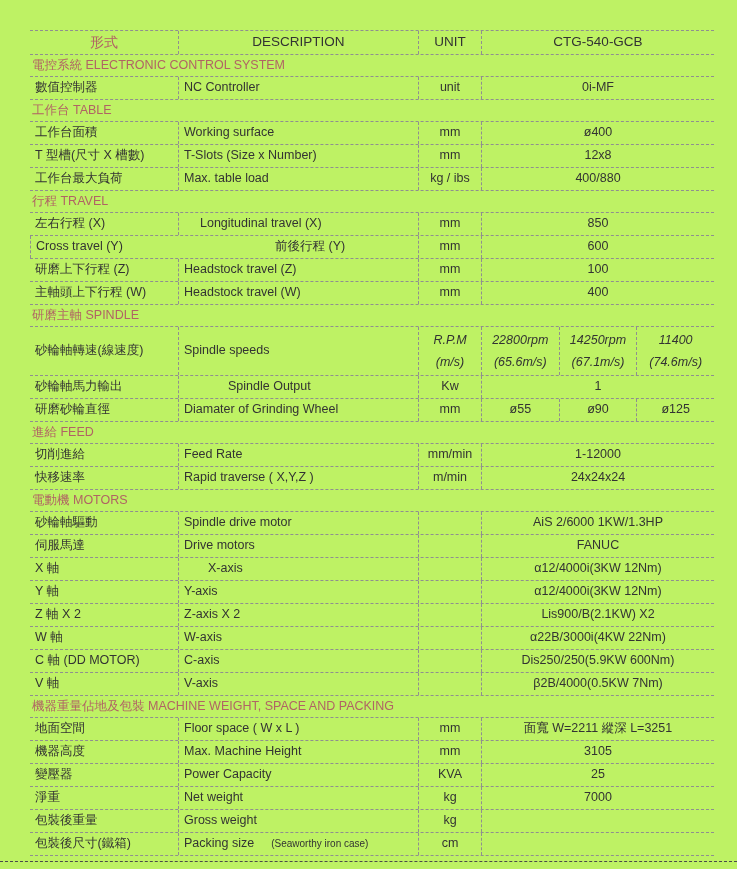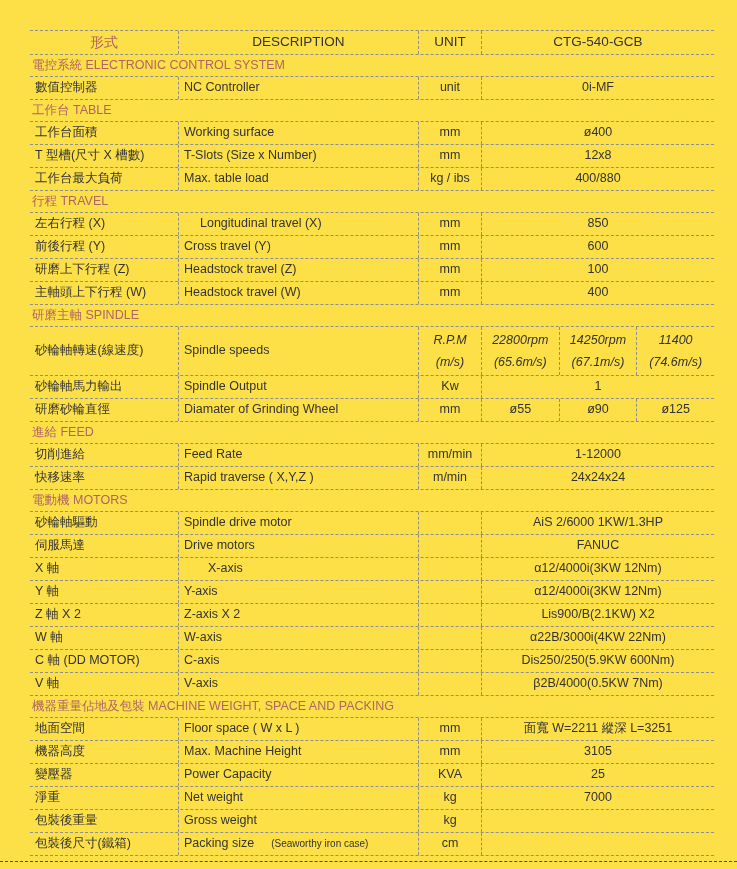--- a/index.html
+++ b/index.html
@@ -1,17 +1,17 @@
 <!DOCTYPE html>
 <html style="--accent: #b06464; --border: #8f8f8f;"><head>
 <meta charset="utf-8">
 <style>
   html,body{margin:0;padding:0;background:#ffffff;}
   .page{
-    position:relative;width:737px;height:869px;background:#fde047;
+    position:relative;width:737px;height:869px;background:#bef264;
     font-family:"Liberation Sans",sans-serif;color:#333;overflow:hidden;
   }
   .spec-table{
     position:absolute;left:30px;top:30px;width:684px;
     border-top:1px dashed var(--border,#8f8f8f);
   }
   .row{display:flex;align-items:stretch;border-bottom:1px dashed var(--border,#8f8f8f);box-sizing:border-box;}
   .c{display:flex;align-items:center;font-size:12.5px;color:#333;padding:1px 5px;box-sizing:border-box;line-height:1.25;}
   .c1{width:148px;}
   .c2{width:240px;}
@@ -88,24 +88,24 @@
         </div>
         <div class="row data">
           <div class="c c1">左右行程 (X)</div>
           <div class="c c2 bl">
             <div class="desc-main" style="display: inline; margin-left: 16px;">Longitudinal travel (X)</div>
           </div>
           <div class="c c3 bl center">mm</div>
           <div class="c c4 bl center">850</div>
         </div>
         <div class="row data">
+          <div class="c c2 bl">
+            <div class="desc-main" style="display: inline;">Cross travel (Y)</div>
+          </div>
           <div class="c c1">前後行程 (Y)</div>
-          <div class="c c2 bl">
-            <div class="desc-main" style="display: inline;">Cross travel (Y)</div>
-          </div>
           <div class="c c3 bl center">mm</div>
           <div class="c c4 bl center">600</div>
         </div>
         <div class="row data">
           <div class="c c1">研磨上下行程 (Z)</div>
           <div class="c c2 bl">
             <div class="desc-main" style="display: inline;">Headstock travel (Z)</div>
           </div>
           <div class="c c3 bl center">mm</div>
           <div class="c c4 bl center">100</div>
@@ -141,21 +141,21 @@
             </div>
             <div class="sub stack bl">
               <div class="">11400</div>
               <div class="">(74.6m/s)</div>
             </div>
           </div>
         </div>
         <div class="row data">
           <div class="c c1">砂輪軸馬力輸出</div>
           <div class="c c2 bl">
-            <div class="desc-main" style="display: inline;">Spindle Output</div>
+            <div class="desc-main" style="display: inline; margin-left: 44px;">Spindle Output</div>
           </div>
           <div class="c c3 bl center">Kw</div>
           <div class="c c4 bl center">1</div>
         </div>
         <div class="row data">
           <div class="c c1">研磨砂輪直徑</div>
           <div class="c c2 bl">
             <div class="desc-main" style="display: inline;">Diamater of Grinding Wheel</div>
           </div>
           <div class="c c3 bl center">mm</div>

